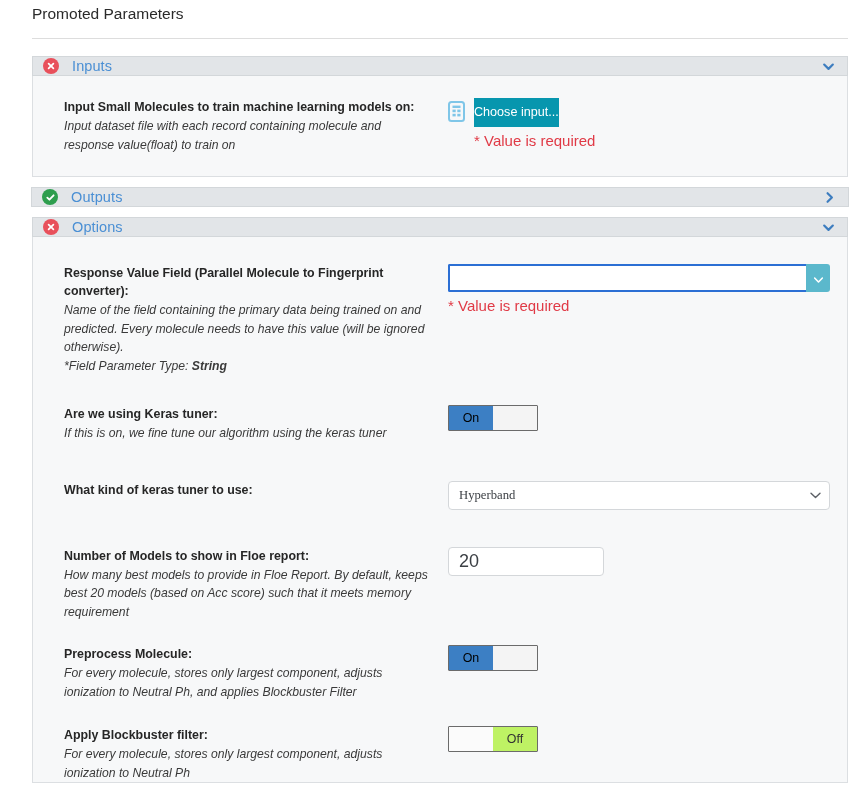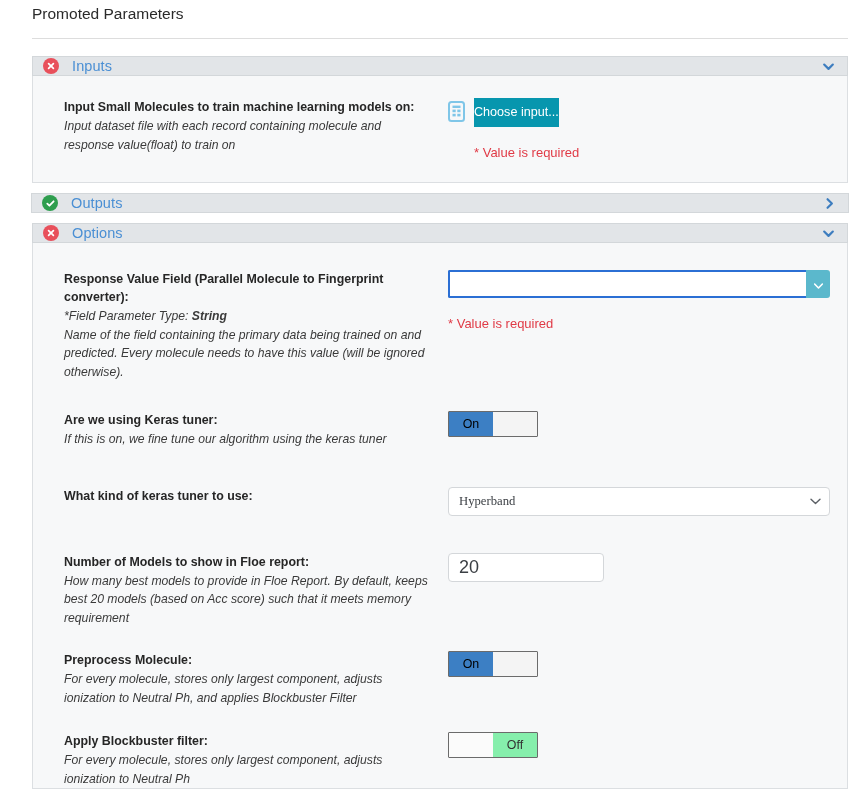--- a/index.html
+++ b/index.html
@@ -131,22 +131,22 @@
     height: 29px;
     font-size: 12.6px;
     font-family: "Liberation Sans", sans-serif;
     cursor: pointer;
     text-align: center;
     line-height: 29px;
     padding: 0;
   }
   .required {
     color: #e03a46;
-    font-size: 13px;
-    margin-top: 18px;
+    font-size: 15px;
+    margin-top: 5px;
   }
   .choose-col { flex: 1 1 auto; }
 
   
   .combo {
     display: flex;
     width: 382px;
     height: 28px;
   }
   .combo-input {
@@ -189,21 +189,21 @@
   .toggle .seg {
     flex: 1 1 50%;
     display: flex;
     align-items: center;
     justify-content: center;
     font-size: 12.4px;
   }
   .toggle.on .seg.a { background: #3c7fc4; color: #000000; }
   .toggle.on .seg.b { background: #f4f4f4; }
   .toggle.off .seg.a { background: #fbfbfb; }
-  .toggle.off .seg.b { background: #86efac; color: #333333; }
+  .toggle.off .seg.b { background: #bef264; color: #333333; }
 
   
   .sel-wrap {
     position: relative;
     width: 382px;
   }
   .sel {
     width: 100%;
     height: 29px;
     border: 1px solid #d4d7da;
@@ -327,22 +327,22 @@
           <path d="M2 4.2 L6 8.2 L10 4.2" fill="none" stroke="#3d7dbf" stroke-width="2" stroke-linecap="round" stroke-linejoin="round"></path>
         </svg>
       </span>
     </div>
 
     <div class="panel-body">
 
       <div class="row" style="padding-top:27px;padding-bottom:0">
         <div class="left">
           <div class="lbl">Response Value Field (Parallel Molecule to Fingerprint converter):</div>
+          <div class="desc">Name of the field containing the primary data being trained on and predicted. Every molecule needs to have this value (will be ignored otherwise).</div>
           <div class="desc"><span>*Field Parameter Type: </span><b>String</b></div>
-          <div class="desc">Name of the field containing the primary data being trained on and predicted. Every molecule needs to have this value (will be ignored otherwise).</div>
         </div>
         <div class="right">
           <div class="combo">
             <input class="combo-input" type="text" value="" style="">
             <button class="combo-btn">
               <span>
                 <svg width="9" height="6" viewBox="0 0 9 6">
                     <path d="M0.6 1 L4.5 5 L8.4 1" fill="none" stroke="#ffffff" stroke-width="1.6" stroke-linecap="round" stroke-linejoin="round"></path>
                   </svg>
               </span>

